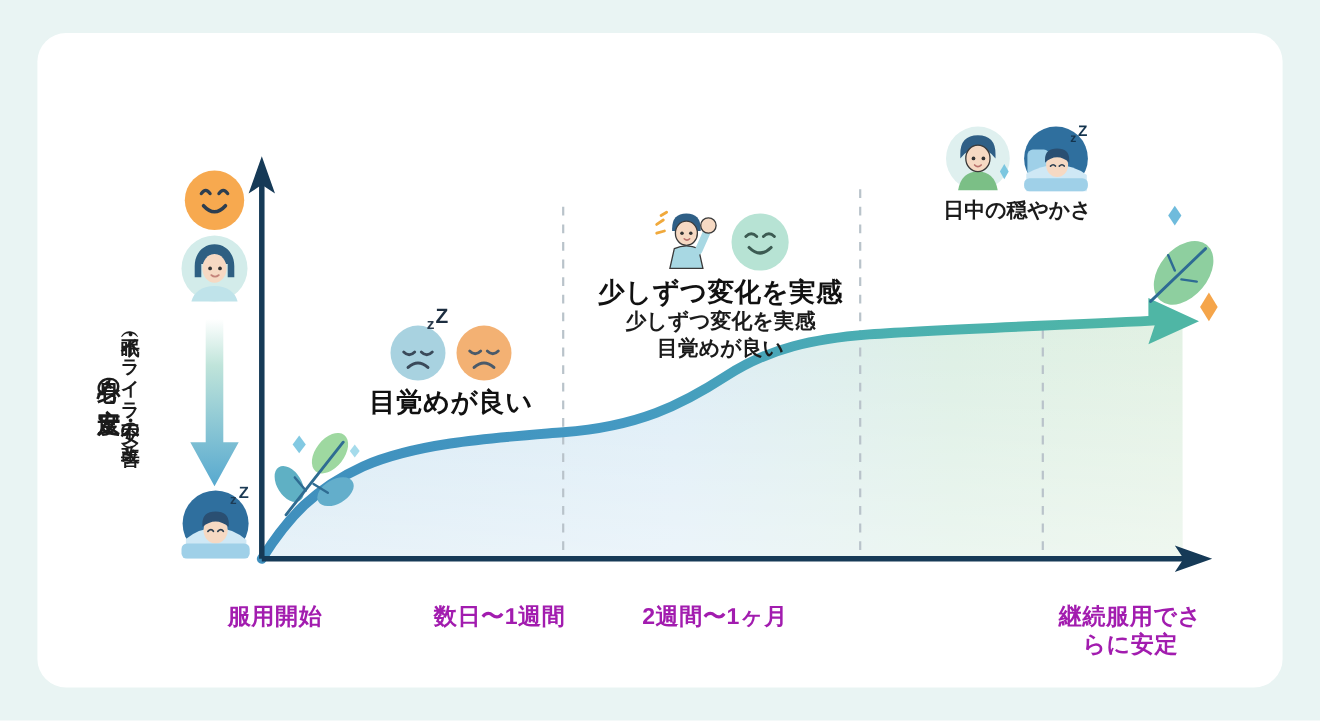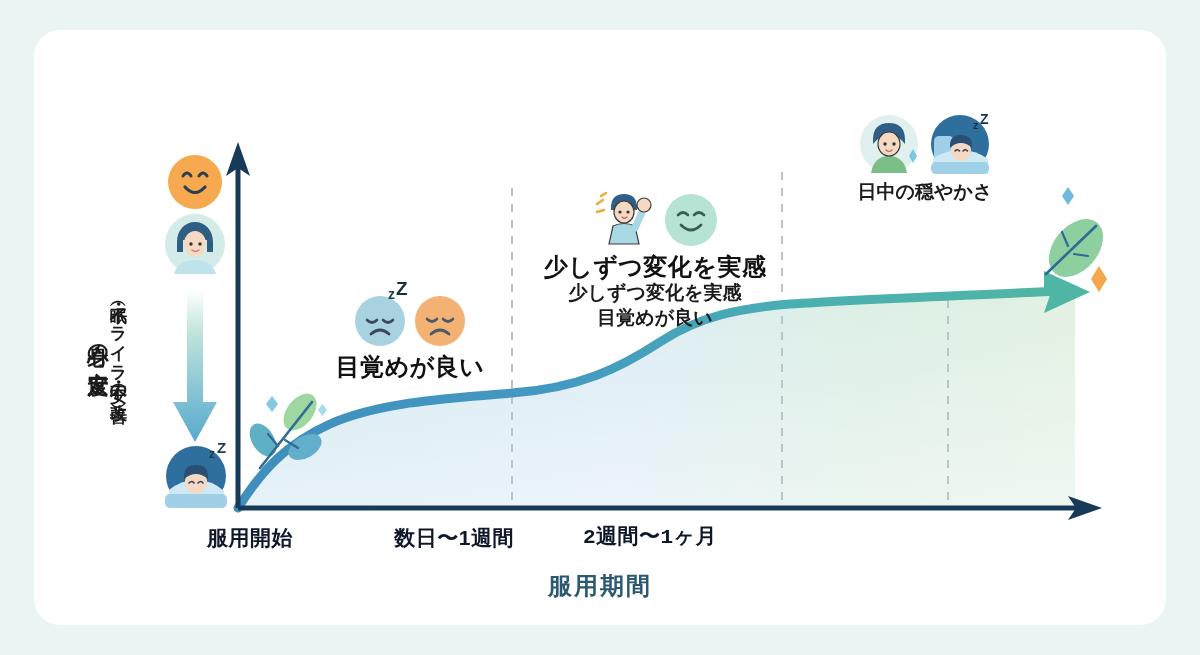--- a/index.html
+++ b/index.html
@@ -93,24 +93,24 @@
     text-align: center;
     font-size: 24px;
     font-weight: bold;
     color: #2c5971;
     letter-spacing: 2px;
   }
 
   
   .xtick {
     position: absolute;
-    top: 525px;
+    top: 548px;
     font-size: 21px;
     font-weight: bold;
-    color: #0f172a;
+    color: #a21caf;
     text-align: center;
     line-height: 1.25;
     letter-spacing: 0.5px;
     white-space: nowrap;
   }
   .xtick.two-line { white-space: normal; width: 135px; }
 
   
   .anno {
     position: absolute;
@@ -281,23 +281,23 @@
       <path d="M1091 279 l8 -13 l8 13 l-8 13 z" fill="#f5a54a"></path>
     </g>
 
     <g fill="#7fc8e2">
       <path d="M895 166 l4 -7 l4 7 l-4 7 z"></path>
     </g>
   </svg>
 
   <div class="xtick" style="left:180px;width:140px;">服用開始</div>
   <div class="xtick" style="left:304px;width:210px;text-align:right;">数日〜1週間</div>
-  <div class="xtick" style="left:540px;width:220px;font-family:Liberation Mono, monospace;">2週間〜1ヶ月</div>
-
-  <div class="xtitle">服用期間</div>
+  <div class="xtick" style="left:540px;width:220px;">2週間〜1ヶ月</div>
+  <div class="xtick two-line" style="left:960px;">継続服用でさらに安定</div>
+
 
   <div class="anno" style="left:300px;top:296px;width:220px;">
     <div class="anno-icons">
       <div style="position:relative;">
         <div class="face sad-blue">
           <svg width="50" height="50" viewBox="0 0 50 50" style="position:absolute;left:0;top:0;">
             <path d="M12 24 q5 5 10 0" stroke="#3a4a5a" stroke-width="2.6" fill="none" stroke-linecap="round"></path>
             <path d="M28 24 q5 5 10 0" stroke="#3a4a5a" stroke-width="2.6" fill="none" stroke-linecap="round"></path>
             <path d="M16 38 q9 -8 18 0" stroke="#3a4a5a" stroke-width="2.8" fill="none" stroke-linecap="round"></path>
           </svg>

